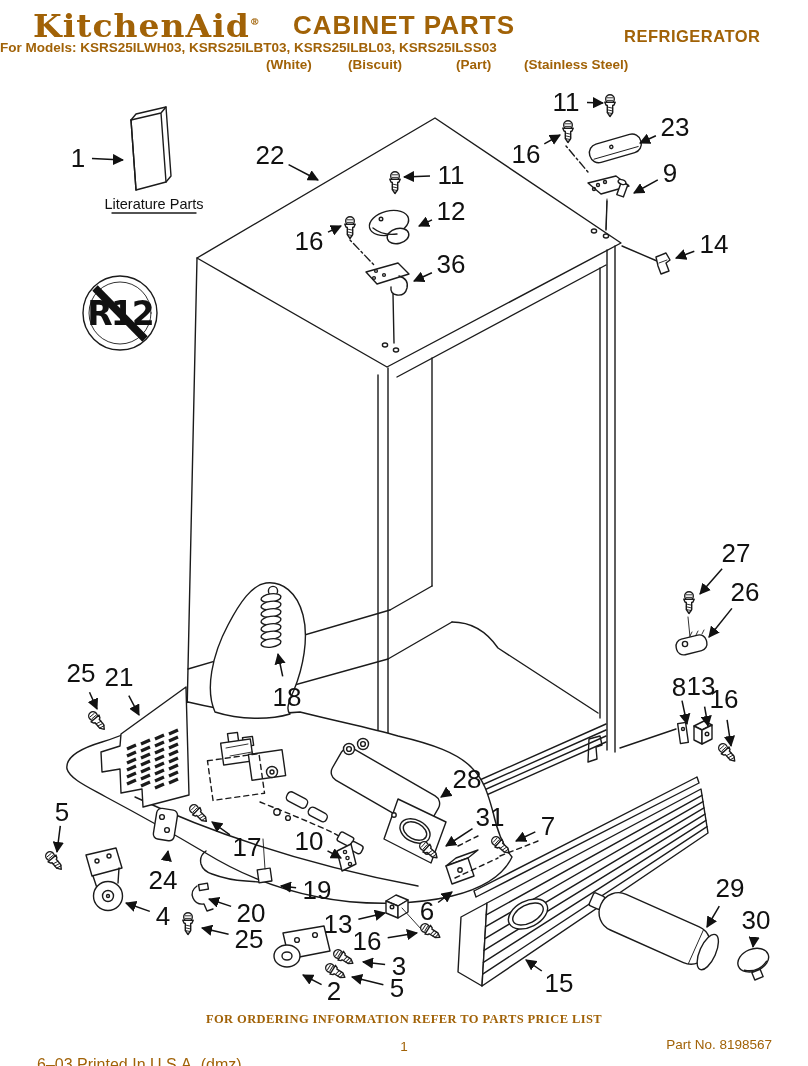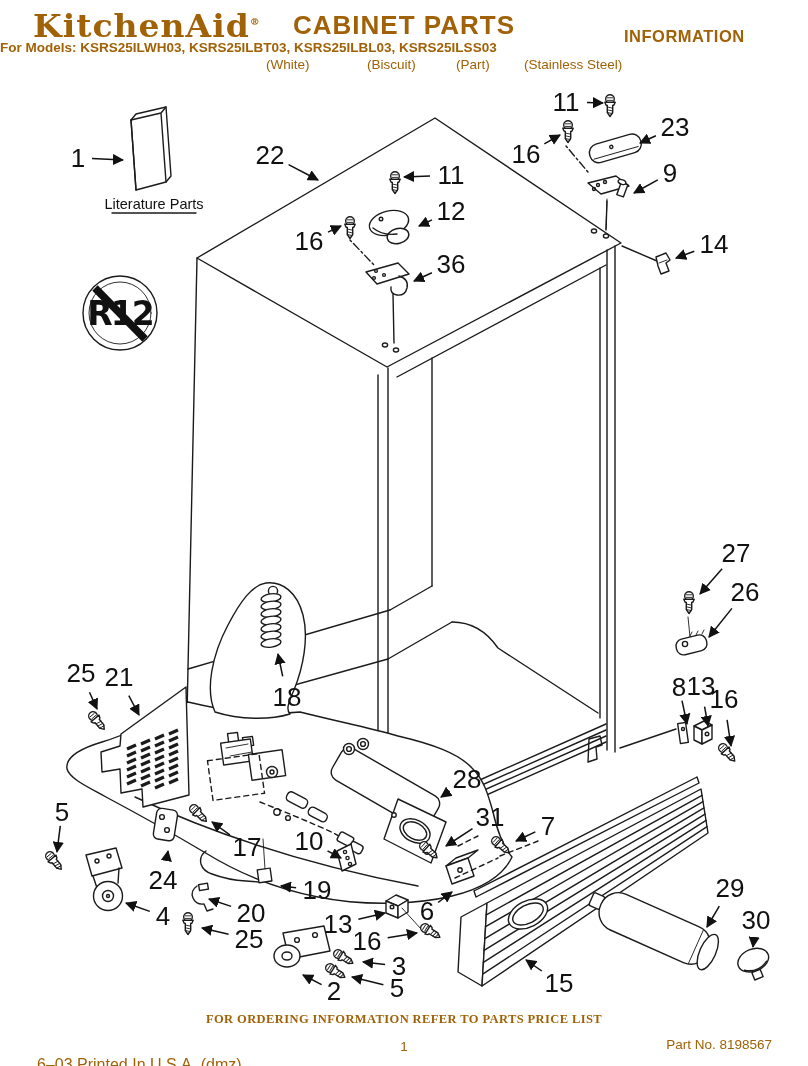--- a/index.html
+++ b/index.html
@@ -5,22 +5,22 @@
   html,body{margin:0;padding:0;background:#888;}
   #page{position:relative;width:808px;height:1066px;background:#ffffff;margin:0 auto;
         font-family:"Liberation Sans",sans-serif;color:#a16207;overflow:hidden;}
   .abs{position:absolute;white-space:nowrap;}
   #brand{left:33px;top:6px;font-family:"DejaVu Serif",serif;font-weight:900;
          font-size:33px;letter-spacing:1px;transform:scaleY(.98);}
   #brand sup{font-size:10px;font-weight:700;vertical-align:super;}
   #title{left:0;top:10px;width:100%;text-align:center;font-weight:700;font-size:26px;letter-spacing:1px;}
   #ptype{left:624px;top:27px;font-weight:700;font-size:16.5px;letter-spacing:.5px;}
   #models{left:0;top:40px;width:100%;font-weight:700;font-size:13.5px;}
-  .finish{top:57px;font-weight:400;font-size:13.5px;}
-  #fin0{left:266px}#fin1{left:367px}#fin2{left:456px}#fin3{left:524px}
+  .finish{top:57px;font-weight:700;font-size:13.5px;}
+  #fin0{left:266px}#fin1{left:348px}#fin2{left:456px}#fin3{left:524px}
   #ordernote{left:0;top:1012px;width:100%;text-align:center;font-weight:700;
              font-size:12.5px;letter-spacing:.4px;font-family:Liberation Serif, serif;}
   #printed{left:37px;top:1056px;font-size:16px;}
   #pageno{left:0;top:1039px;width:100%;text-align:center;font-size:13.5px;}
   #partno{right:36px;top:1037px;font-size:13.5px;}
   svg{position:absolute;left:0;top:0;}
   .ln{stroke:#1b1b1b;stroke-width:1.4;fill:none;stroke-linejoin:round;stroke-linecap:round;}
   .thin{stroke-width:.9;}
   .wh{fill:#fff;}
   .dsh{stroke-dasharray:5 4;}
@@ -31,21 +31,21 @@
   .lit{font:14.5px "Liberation Sans",sans-serif;fill:#111;text-anchor:middle;}
   .r12{font:900 33px "DejaVu Sans",sans-serif;fill:#111;text-anchor:middle;letter-spacing:-2px;}
 </style>
 </head>
 <body>
 
 <div id="page">
 
   <div id="brand" class="abs"><span>KitchenAid</span><sup>®</sup></div>
   <div id="title" class="abs">CABINET PARTS</div>
-  <div id="ptype" class="abs">INFORMATION</div>
+  <div id="ptype" class="abs">REFRIGERATOR</div>
   <div id="models" class="abs">For Models: KSRS25ILWH03, KSRS25ILBT03, KSRS25ILBL03, KSRS25ILSS03</div>
   <div id="fin0" class="abs finish">(White)</div>
   <div id="fin1" class="abs finish">(Biscuit)</div>
   <div id="fin2" class="abs finish">(Part)</div>
   <div id="fin3" class="abs finish">(Stainless Steel)</div>
 
   <svg id="diagram-svg" width="808" height="1066" viewBox="0 0 808 1066">
     <defs>
       <marker id="arrowhead" viewBox="0 0 10 10" refX="9" refY="5" markerWidth="7.5" markerHeight="7.5" orient="auto">
         <path d="M0,0 L10,5 L0,10 Z" fill="#111"></path>

